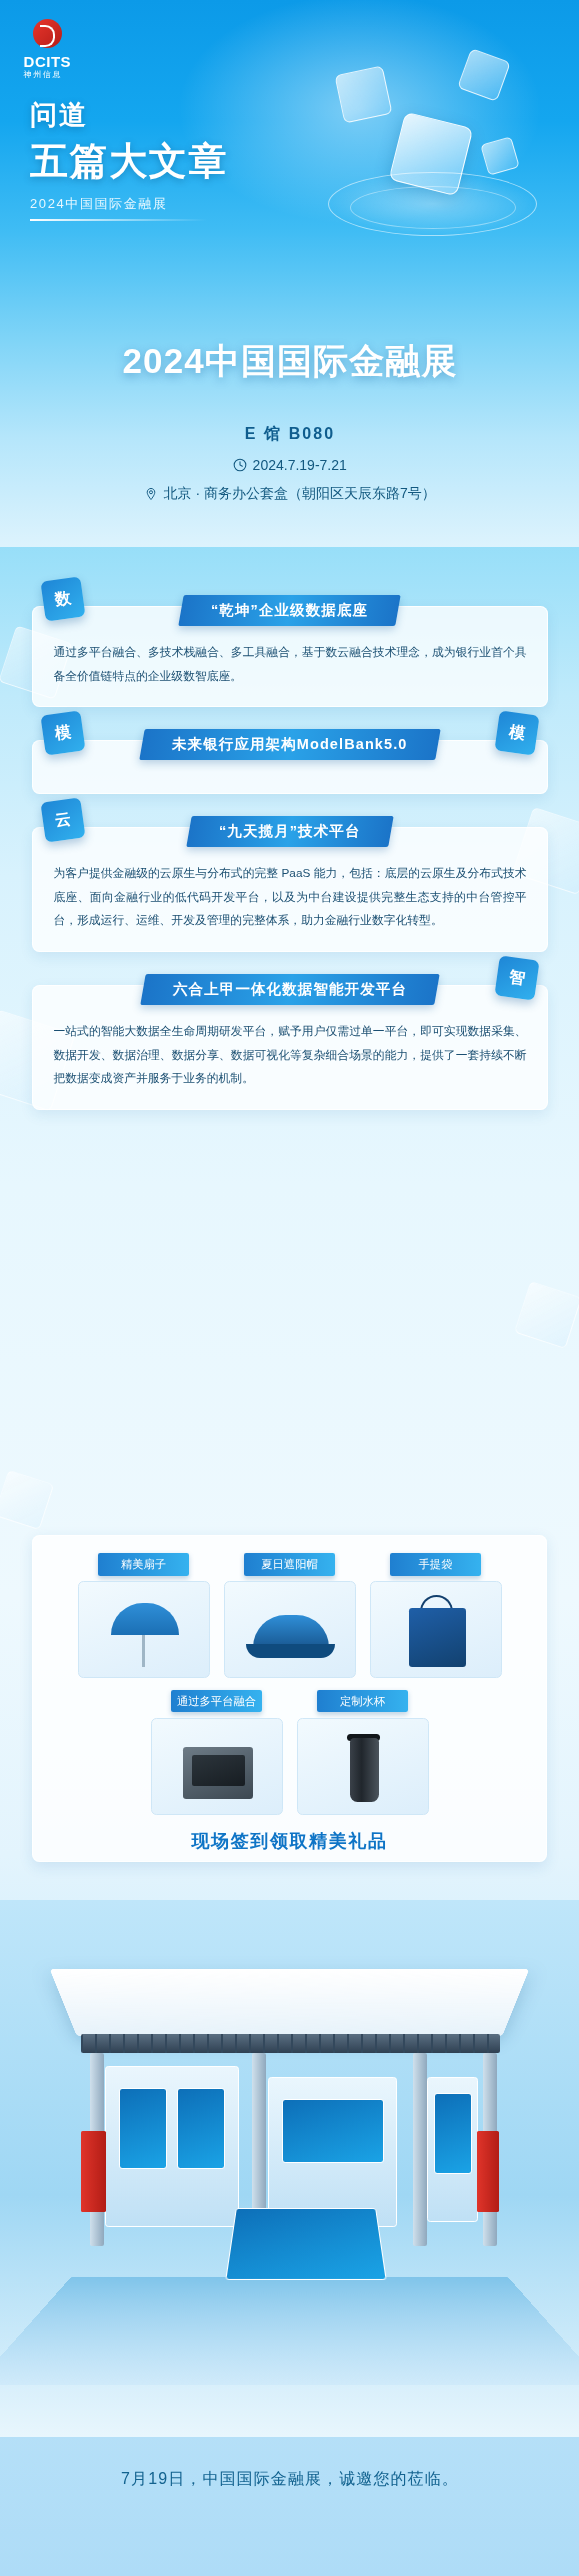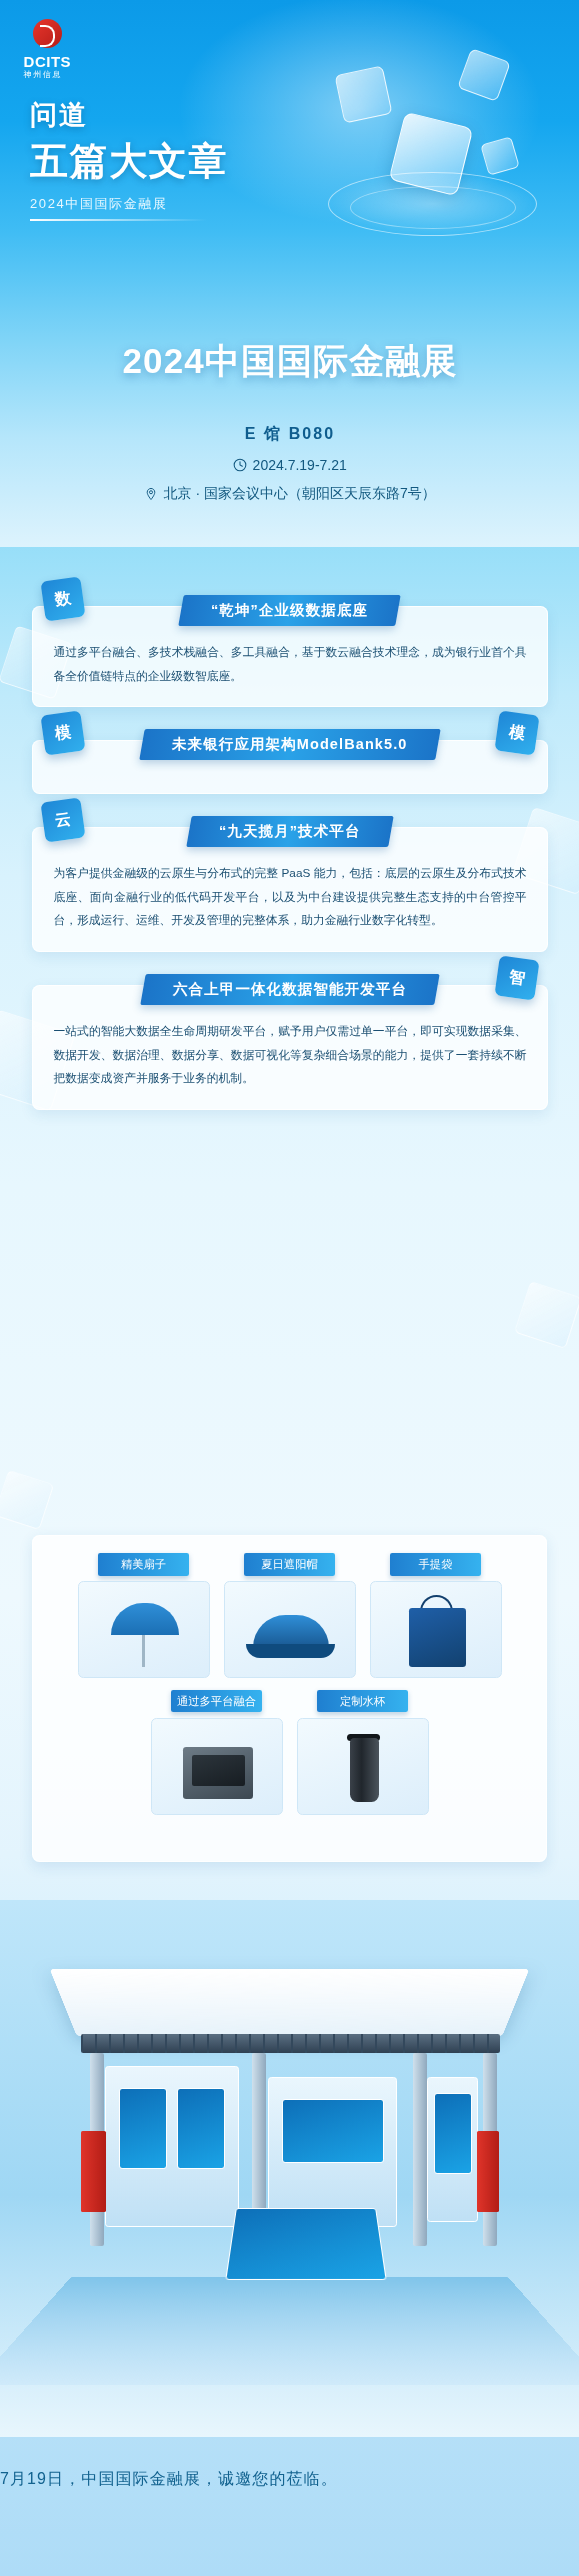--- a/index.html
+++ b/index.html
@@ -248,21 +248,21 @@
     position:absolute; background: linear-gradient(160deg,#0d6fb8,#1aa3e6);
     border:1.6px solid #ffffff; border-radius:3.2px;
   }
   .redsign {
     position:absolute; background: linear-gradient(90deg,#e0342a,#b21d16);
     border-radius: 1.6px;
   }
 
   
   .footer {
-    position: absolute; left: 0; top: 2469px; width: 580px; text-align: left;
+    position: absolute; left: 0; top: 2469px; width: 580px; text-align: center;
     font-size: 16px; color: #12628f; letter-spacing: 1.1px;
   }
 </style>
 </head>
 <body>
 
 <div class="page">
 
   <div class="cube" style="left:6.4px;  top:633px; width:59px; height:59px;"></div>
   <div class="cube" style="left:-16px; top:1020px; width:81px; height:81px;"></div>
@@ -311,21 +311,21 @@
         <span>2024.7.19-7.21</span>
       </div>
 
       <div class="row">
         <span class="ico">
           <svg viewBox="0 0 24 24" width="14" height="14">
               <path d="M12 2.5c-3.6 0-6.5 2.9-6.5 6.5 0 4.8 6.5 12.5 6.5 12.5s6.5-7.7 6.5-12.5c0-3.6-2.9-6.5-6.5-6.5z" fill="none" stroke="#12587f" stroke-width="1.7"></path>
               <circle cx="12" cy="9" r="2.6" fill="none" stroke="#12587f" stroke-width="1.7"></circle>
             </svg>
         </span>
-        <span>北京 · 国家会议中心（朝阳区天辰东路7号）</span>
+        <span>北京 · 商务办公套盒（朝阳区天辰东路7号）</span>
       </div>
     </div>
   </div>
 
   <div class="sections">
 
     <div class="card">
       <div class="card-head">
         <div class="head-icon">数</div>
         <div class="head-bar">
@@ -406,20 +406,21 @@
 
       <div class="gift">
         <div class="tag">定制水杯</div>
         <div class="pic">
           <div class="cup-t"></div>
             <div class="cup"></div>
         </div>
       </div>
     </div>
 
+    <div class="gift-caption">现场签到领取精美礼品</div>
   </div>
 
   <div class="booth-img">
     <div class="booth-floor"></div>
     <div class="booth-roof"></div>
     <div class="truss"></div>
 
     <div class="pillar" style="left:90px;"></div>
     <div class="pillar" style="left:252px;"></div>
     <div class="pillar" style="left:413px;"></div>

